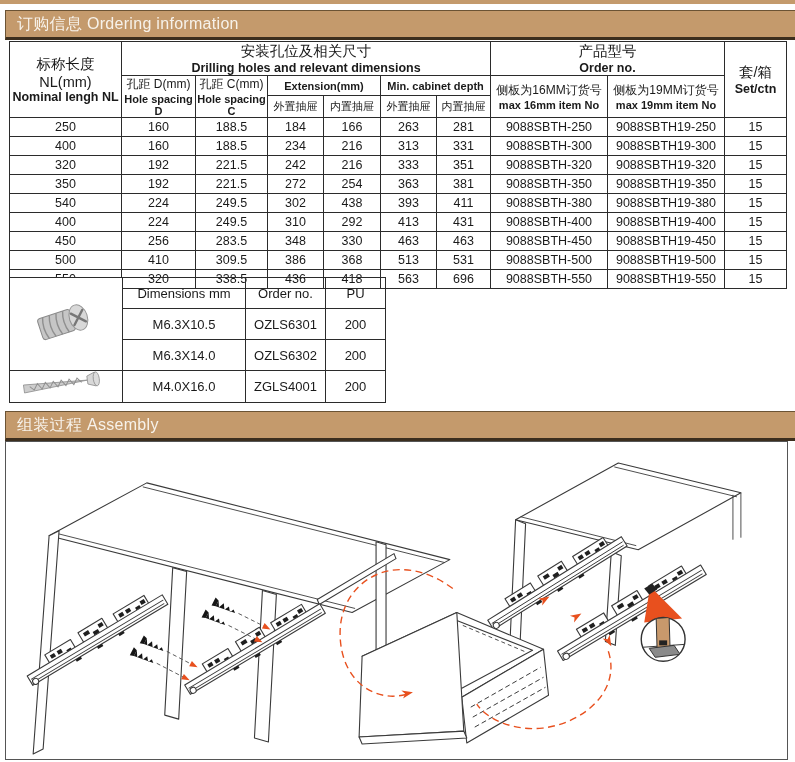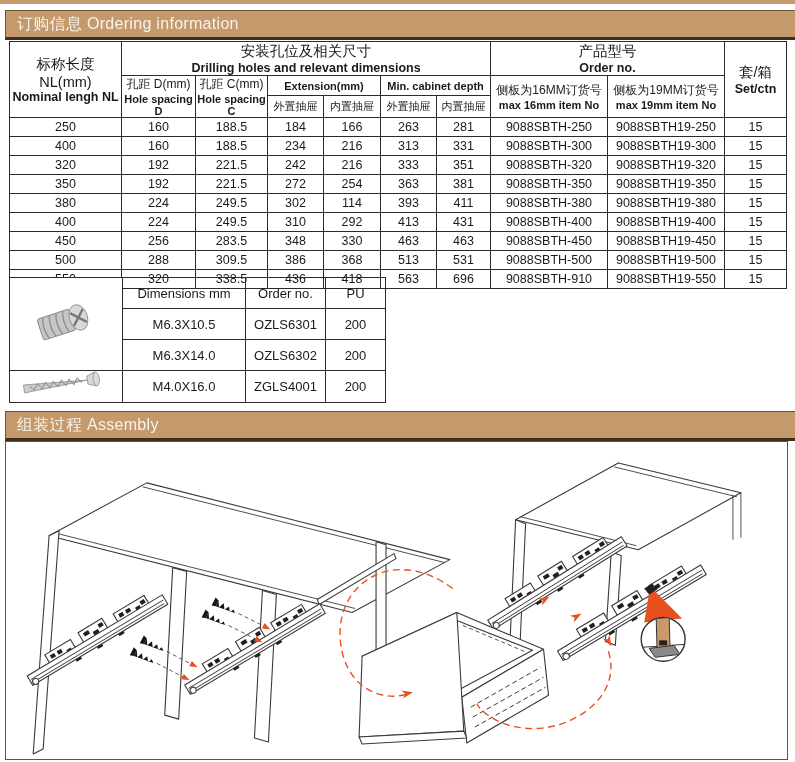--- a/index.html
+++ b/index.html
@@ -146,25 +146,25 @@
         <td>221.5</td>
         <td>272</td>
         <td>254</td>
         <td>363</td>
         <td>381</td>
         <td>9088SBTH-350</td>
         <td>9088SBTH19-350</td>
         <td>15</td>
       </tr>
       <tr>
-        <td>380</td>
+        <td>540</td>
         <td>224</td>
         <td>249.5</td>
         <td>302</td>
-        <td>114</td>
+        <td>438</td>
         <td>393</td>
         <td>411</td>
         <td>9088SBTH-380</td>
         <td>9088SBTH19-380</td>
         <td>15</td>
       </tr>
       <tr>
         <td>400</td>
         <td>224</td>
         <td>249.5</td>
@@ -183,39 +183,39 @@
         <td>348</td>
         <td>330</td>
         <td>463</td>
         <td>463</td>
         <td>9088SBTH-450</td>
         <td>9088SBTH19-450</td>
         <td>15</td>
       </tr>
       <tr>
         <td>500</td>
-        <td>288</td>
+        <td>410</td>
         <td>309.5</td>
         <td>386</td>
         <td>368</td>
         <td>513</td>
         <td>531</td>
         <td>9088SBTH-500</td>
         <td>9088SBTH19-500</td>
         <td>15</td>
       </tr>
       <tr>
         <td>550</td>
         <td>320</td>
         <td>338.5</td>
         <td>436</td>
         <td>418</td>
         <td>563</td>
         <td>696</td>
-        <td>9088SBTH-910</td>
+        <td>9088SBTH-550</td>
         <td>9088SBTH19-550</td>
         <td>15</td>
       </tr>
     </tbody>
 </table>
 
 <table id="screw-table">
   <colgroup>
     <col style="width:113px">
       <col style="width:123px">

